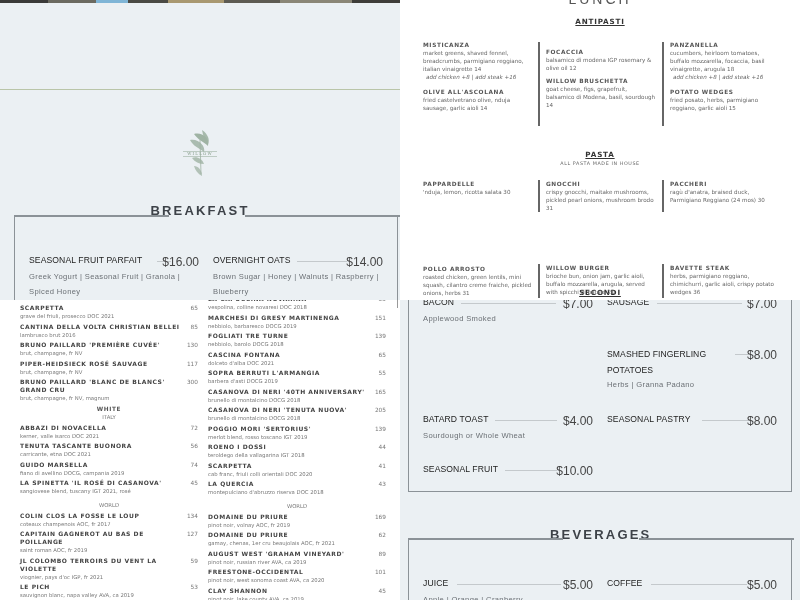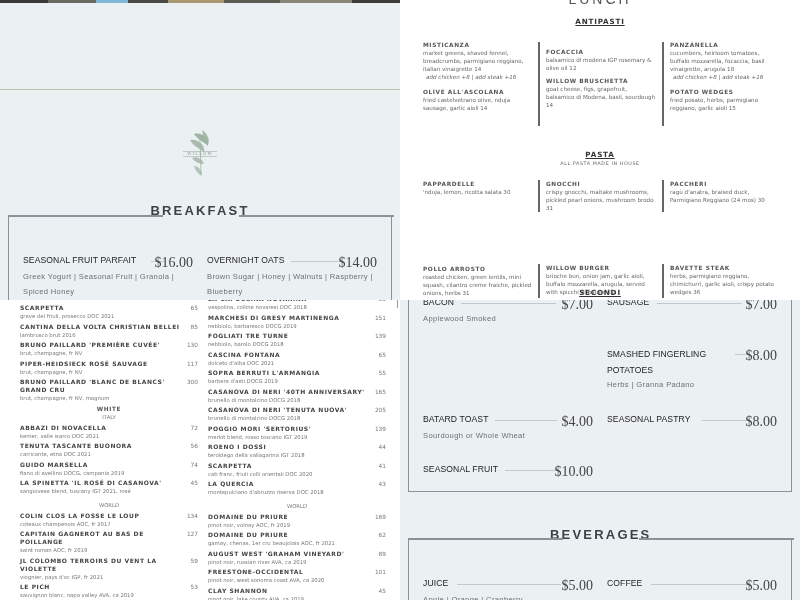--- a/index.html
+++ b/index.html
@@ -15,30 +15,30 @@
   
   .photo-strip { position: absolute; left: 0; top: 0; width: 400px; height: 3px;
     background: linear-gradient(90deg,#3a3a38 0 12%,#6b6a60 12% 24%,#7fb5d6 24% 32%,#4a4a44 32% 42%,#a89870 42% 56%,#5d5b52 56% 70%,#8a8676 70% 88%,#3e3d39 88%); }
   .divider-green { position: absolute; left: 0; top: 89px; width: 400px; height: 1px; background: #b9c5a8; }
   .logo { position: absolute; left: 182px; top: 128px; width: 36px; height: 50px; }
   .logo svg { width: 36px; height: 50px; }
   .section-title { position: absolute; font-family: "Liberation Sans", sans-serif; font-weight: bold;
     letter-spacing: 2.2px; color: #3d4248; text-align: center; }
   #bf-title { left: 150px; top: 203px; width: 100px; font-size: 13px; }
   .box { position: absolute; border: 1.5px solid #8b9297; }
-  #bf-box { left: 8px; top: 215px; width: 384px; height: 120px; border-top: none; }
+  #bf-box { left: 14px; top: 215px; width: 384px; height: 120px; border-top: none; }
   .box-top { position: absolute; top: 0; height: 1.5px; background: #8b9297; }
 
   .item { position: absolute; }
   .item-head { position: relative; height: 12px; }
   .item-name { position: absolute; left: 0; top: 0; font-family: "Liberation Sans", sans-serif;
     font-size: 8.6px; color: #222; white-space: nowrap; letter-spacing: 0.1px; }
   .item-dots { position: absolute; top: 6px; height: 1px; background: #c4c9cc; }
-  .item-price { position: absolute; right: 0; top: 0; font-family: Liberation Serif, serif;
-    font-size: 14px; color: #444; text-align: center; }
+  .item-price { position: absolute; right: 0; top: 0; font-family: Liberation Sans, sans-serif;
+    font-size: 12px; color: #444; text-align: center; }
   .item-desc { font-family: "Liberation Sans", sans-serif; font-size: 7.6px; color: #6b7075;
     letter-spacing: 0.35px; line-height: 15px; margin-top: 2px; }
 
   
   .lunch-title { position: absolute; left: 540px; top: -9px; width: 120px; text-align: center;
     font-family: "Liberation Sans", sans-serif; font-size: 14px; letter-spacing: 3px; color: #555; }
   .l-sec { position: absolute; text-align: center; font-family: "DejaVu Sans", sans-serif;
     font-weight: bold; font-size: 7.2px; letter-spacing: 0.8px; color: #333; text-decoration: underline; }
   .l-sub { position: absolute; text-align: center; font-size: 4.8px; letter-spacing: 0.6px; color: #666; }
   .l-col { position: absolute; font-size: 5.6px; line-height: 8px; color: #555; }

